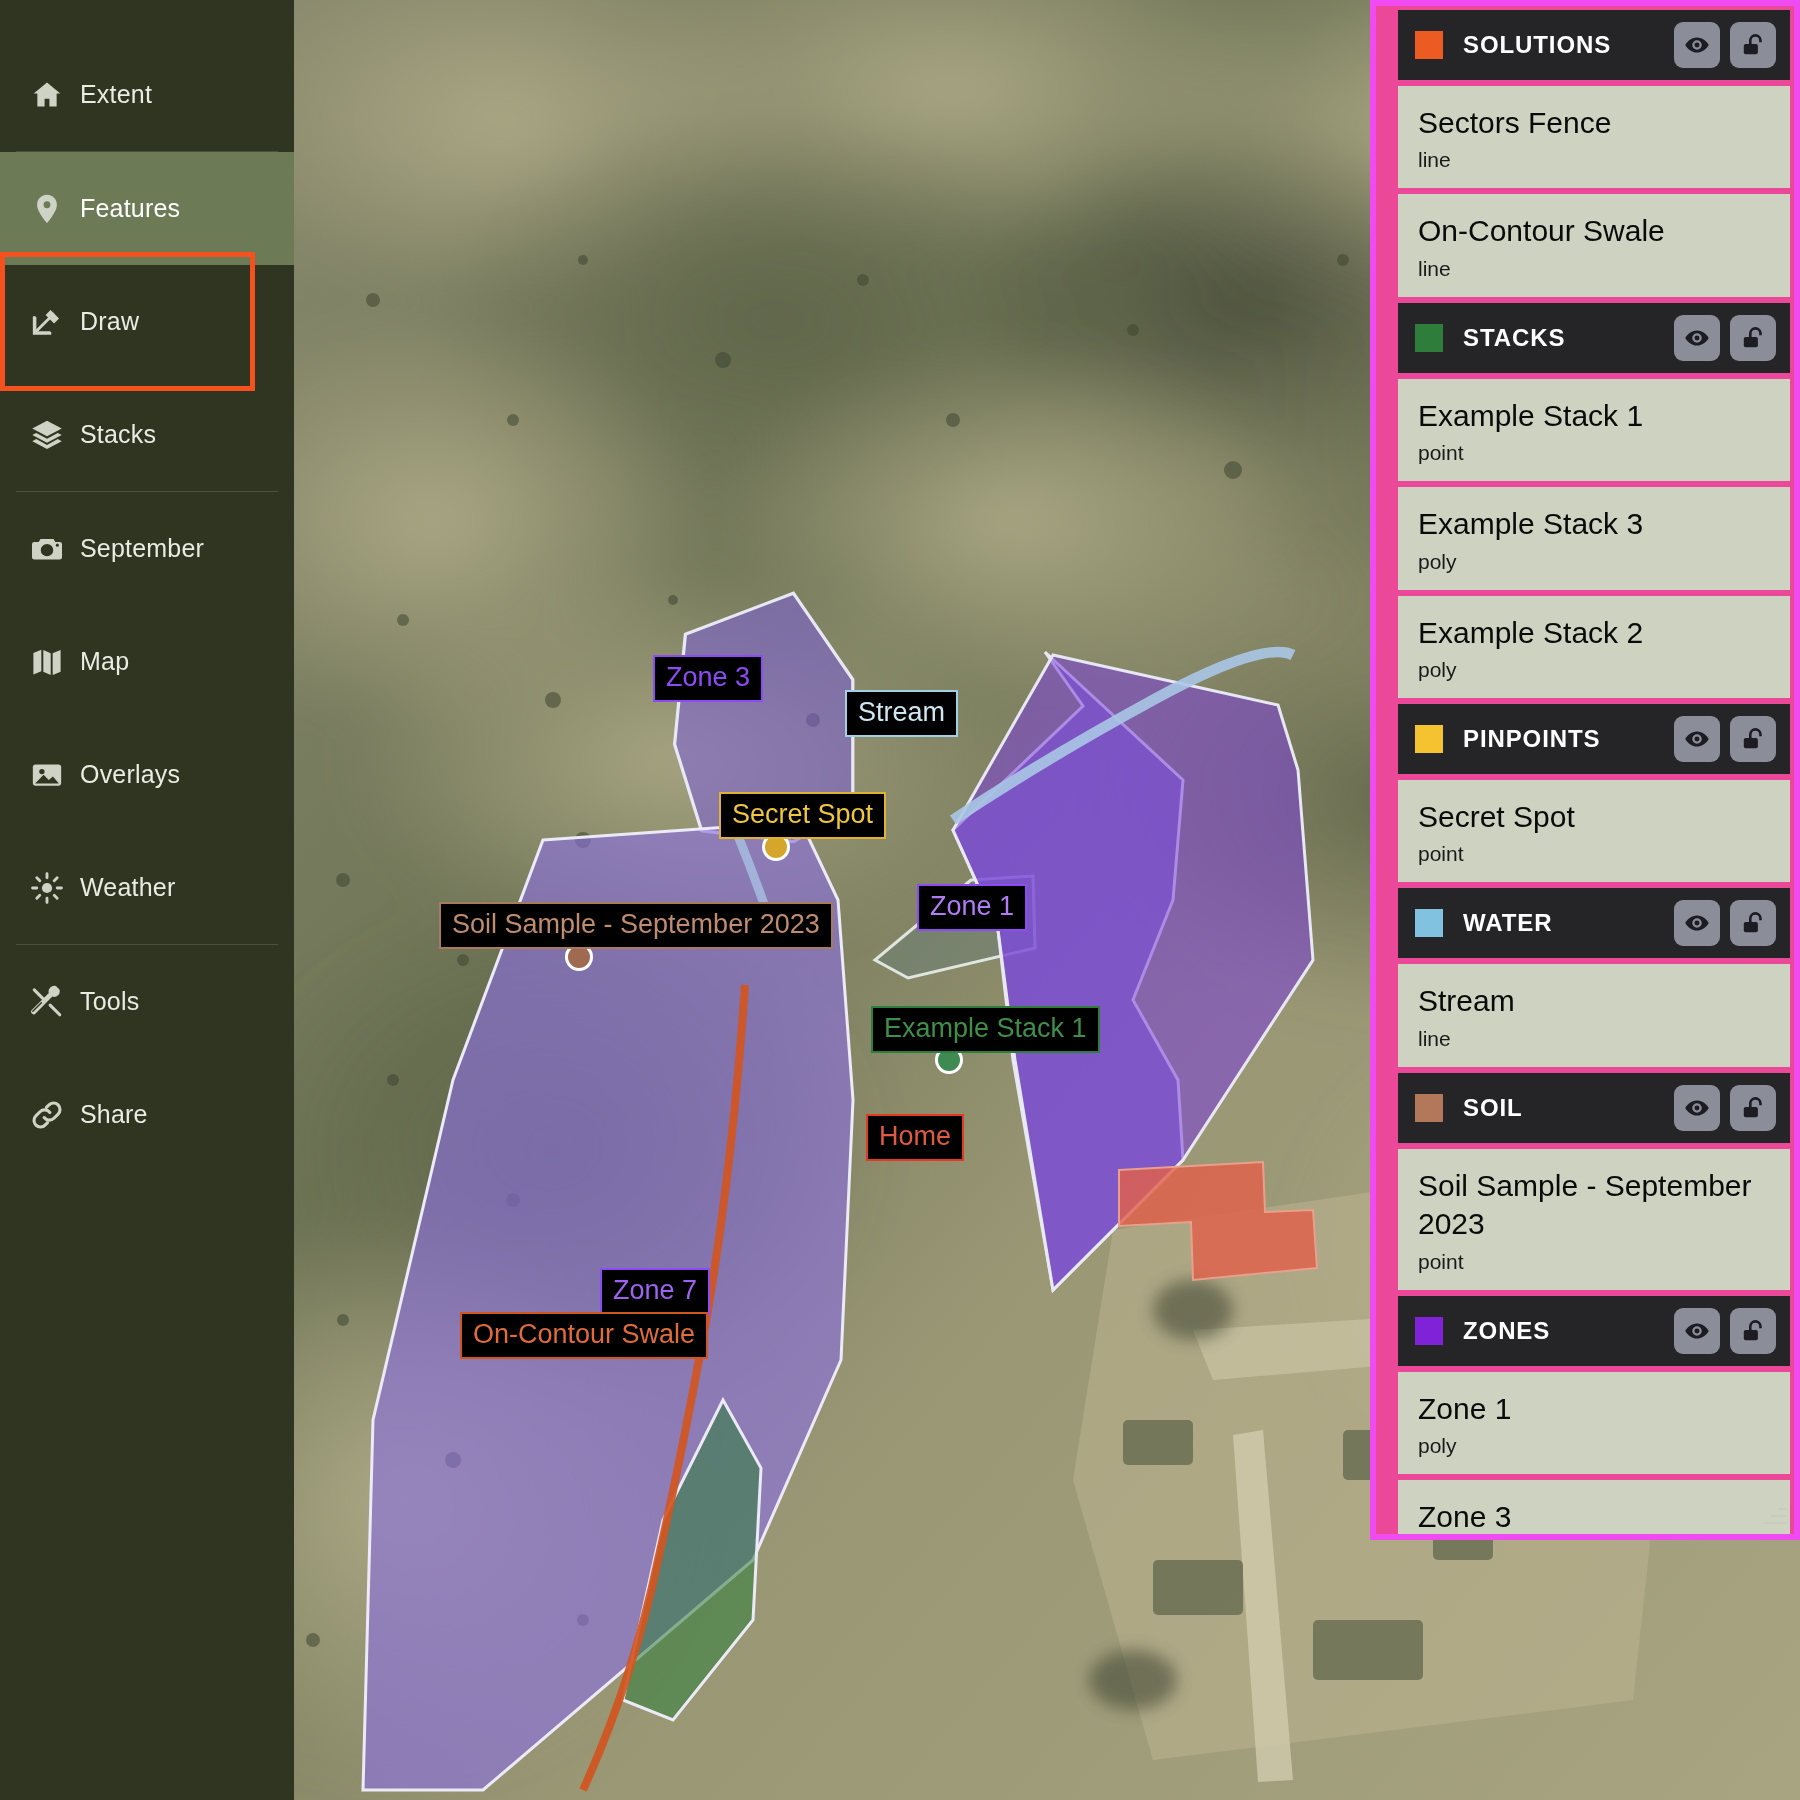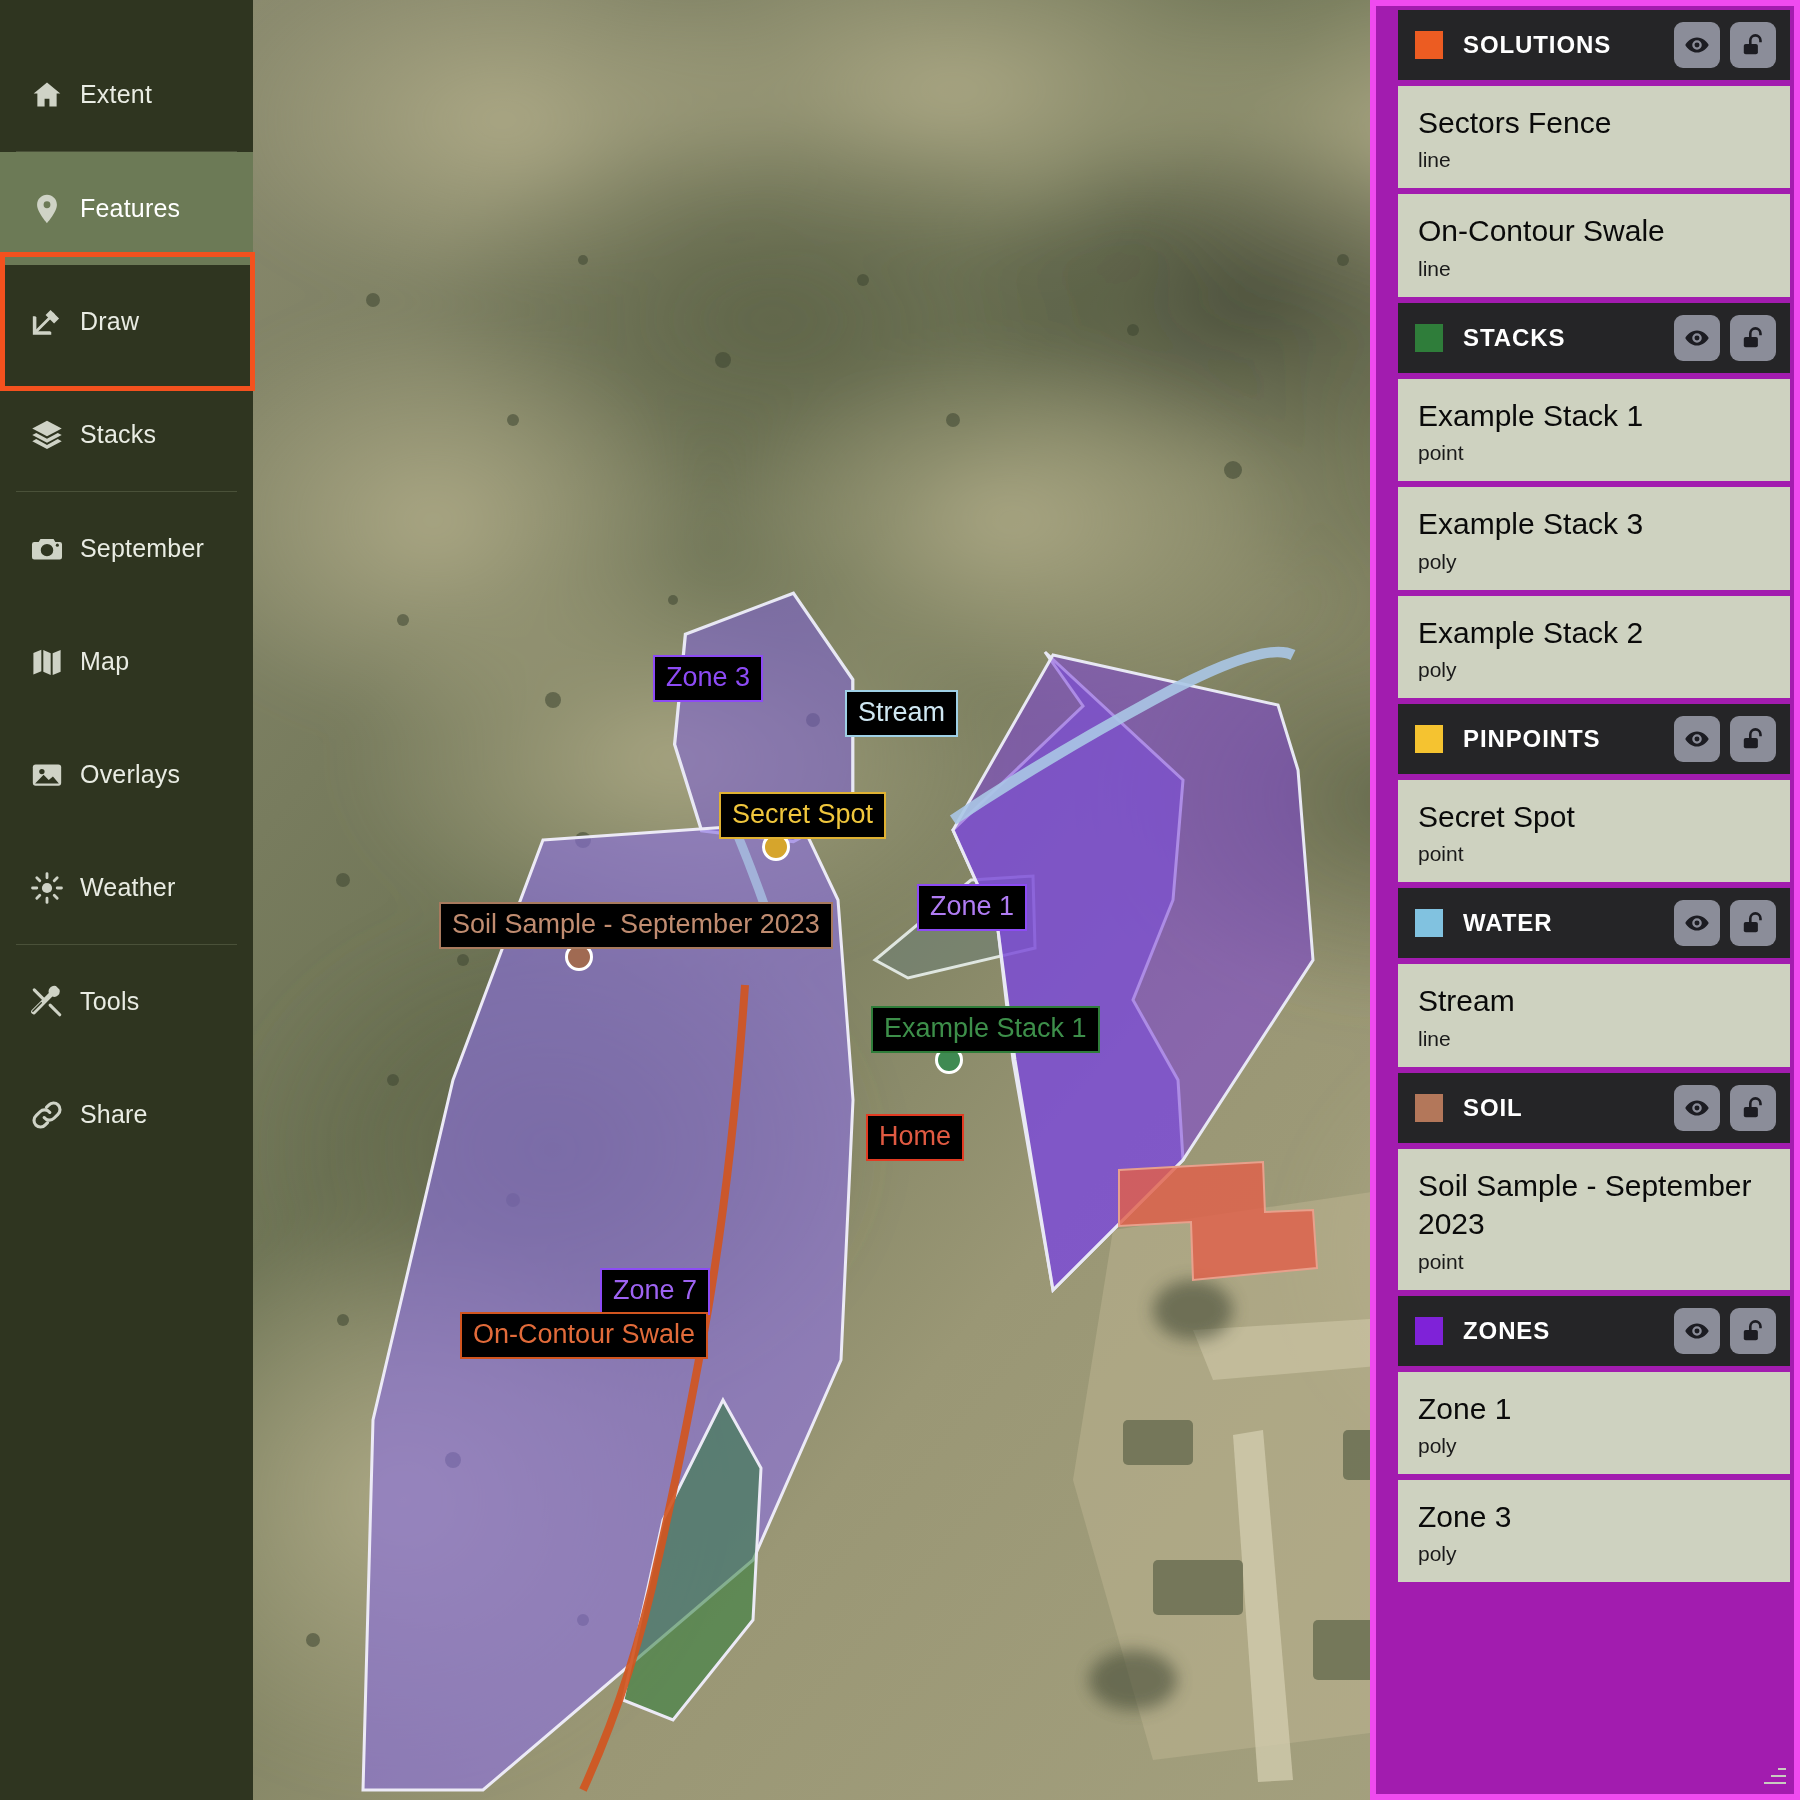--- a/index.html
+++ b/index.html
@@ -3,21 +3,21 @@
 <meta charset="utf-8">
 <style>
   * { margin:0; padding:0; box-sizing:border-box; }
   html,body { width:1800px; height:1800px; overflow:hidden; background:#000; }
   body { font-family:"Liberation Sans", sans-serif; }
 
   #app { position:relative; width:1800px; height:1800px; }
 
   
   #sidebar{
-    position:absolute; left:0; top:0; width:253px; height:1800px;
+    position:absolute; left:0; top:0; width:294px; height:1800px;
     background:#2f3520; z-index:40;
     display:flex; flex-direction:column; padding-top:38px;
   }
   .nav-item{
     position:relative; display:flex; align-items:center;
     height:113px; padding-left:14px; cursor:pointer;
   }
   .nav-item .ico{
     width:66px; min-width:66px; display:flex; align-items:center; justify-content:center;
     color:#cfd3c6;
@@ -46,22 +46,22 @@
     padding:5px 11px 7px; font-size:27px; white-space:nowrap;
     line-height:1.15; z-index:25;
   }
   .ptdot{
     position:absolute; width:28px; height:28px; border-radius:50%;
     border:3px solid #fff; z-index:24;
   }
 
   
   #panel{
-    position:absolute; left:1370px; top:0; width:430px; height:1800px;
-    border:6px solid #ef4bf0; background:#a21caf; z-index:50;
+    position:absolute; left:1370px; top:0; width:430px; height:1540px;
+    border:6px solid #ef4bf0; background:#ec4899; z-index:50;
     overflow:hidden;
   }
   #panel-inner{ padding:4px 4px 0 22px; }
 
   .grp-head{
     display:flex; align-items:center; background:#252527;
     height:70px; padding:0 14px 0 17px; margin-bottom:6px;
   }
   .grp-swatch{ width:28px; height:28px; margin-right:20px; flex:0 0 auto; }
   .grp-title{ font-size:24px; font-weight:700; color:#fff; letter-spacing:.9px; flex:1 1 auto; }

